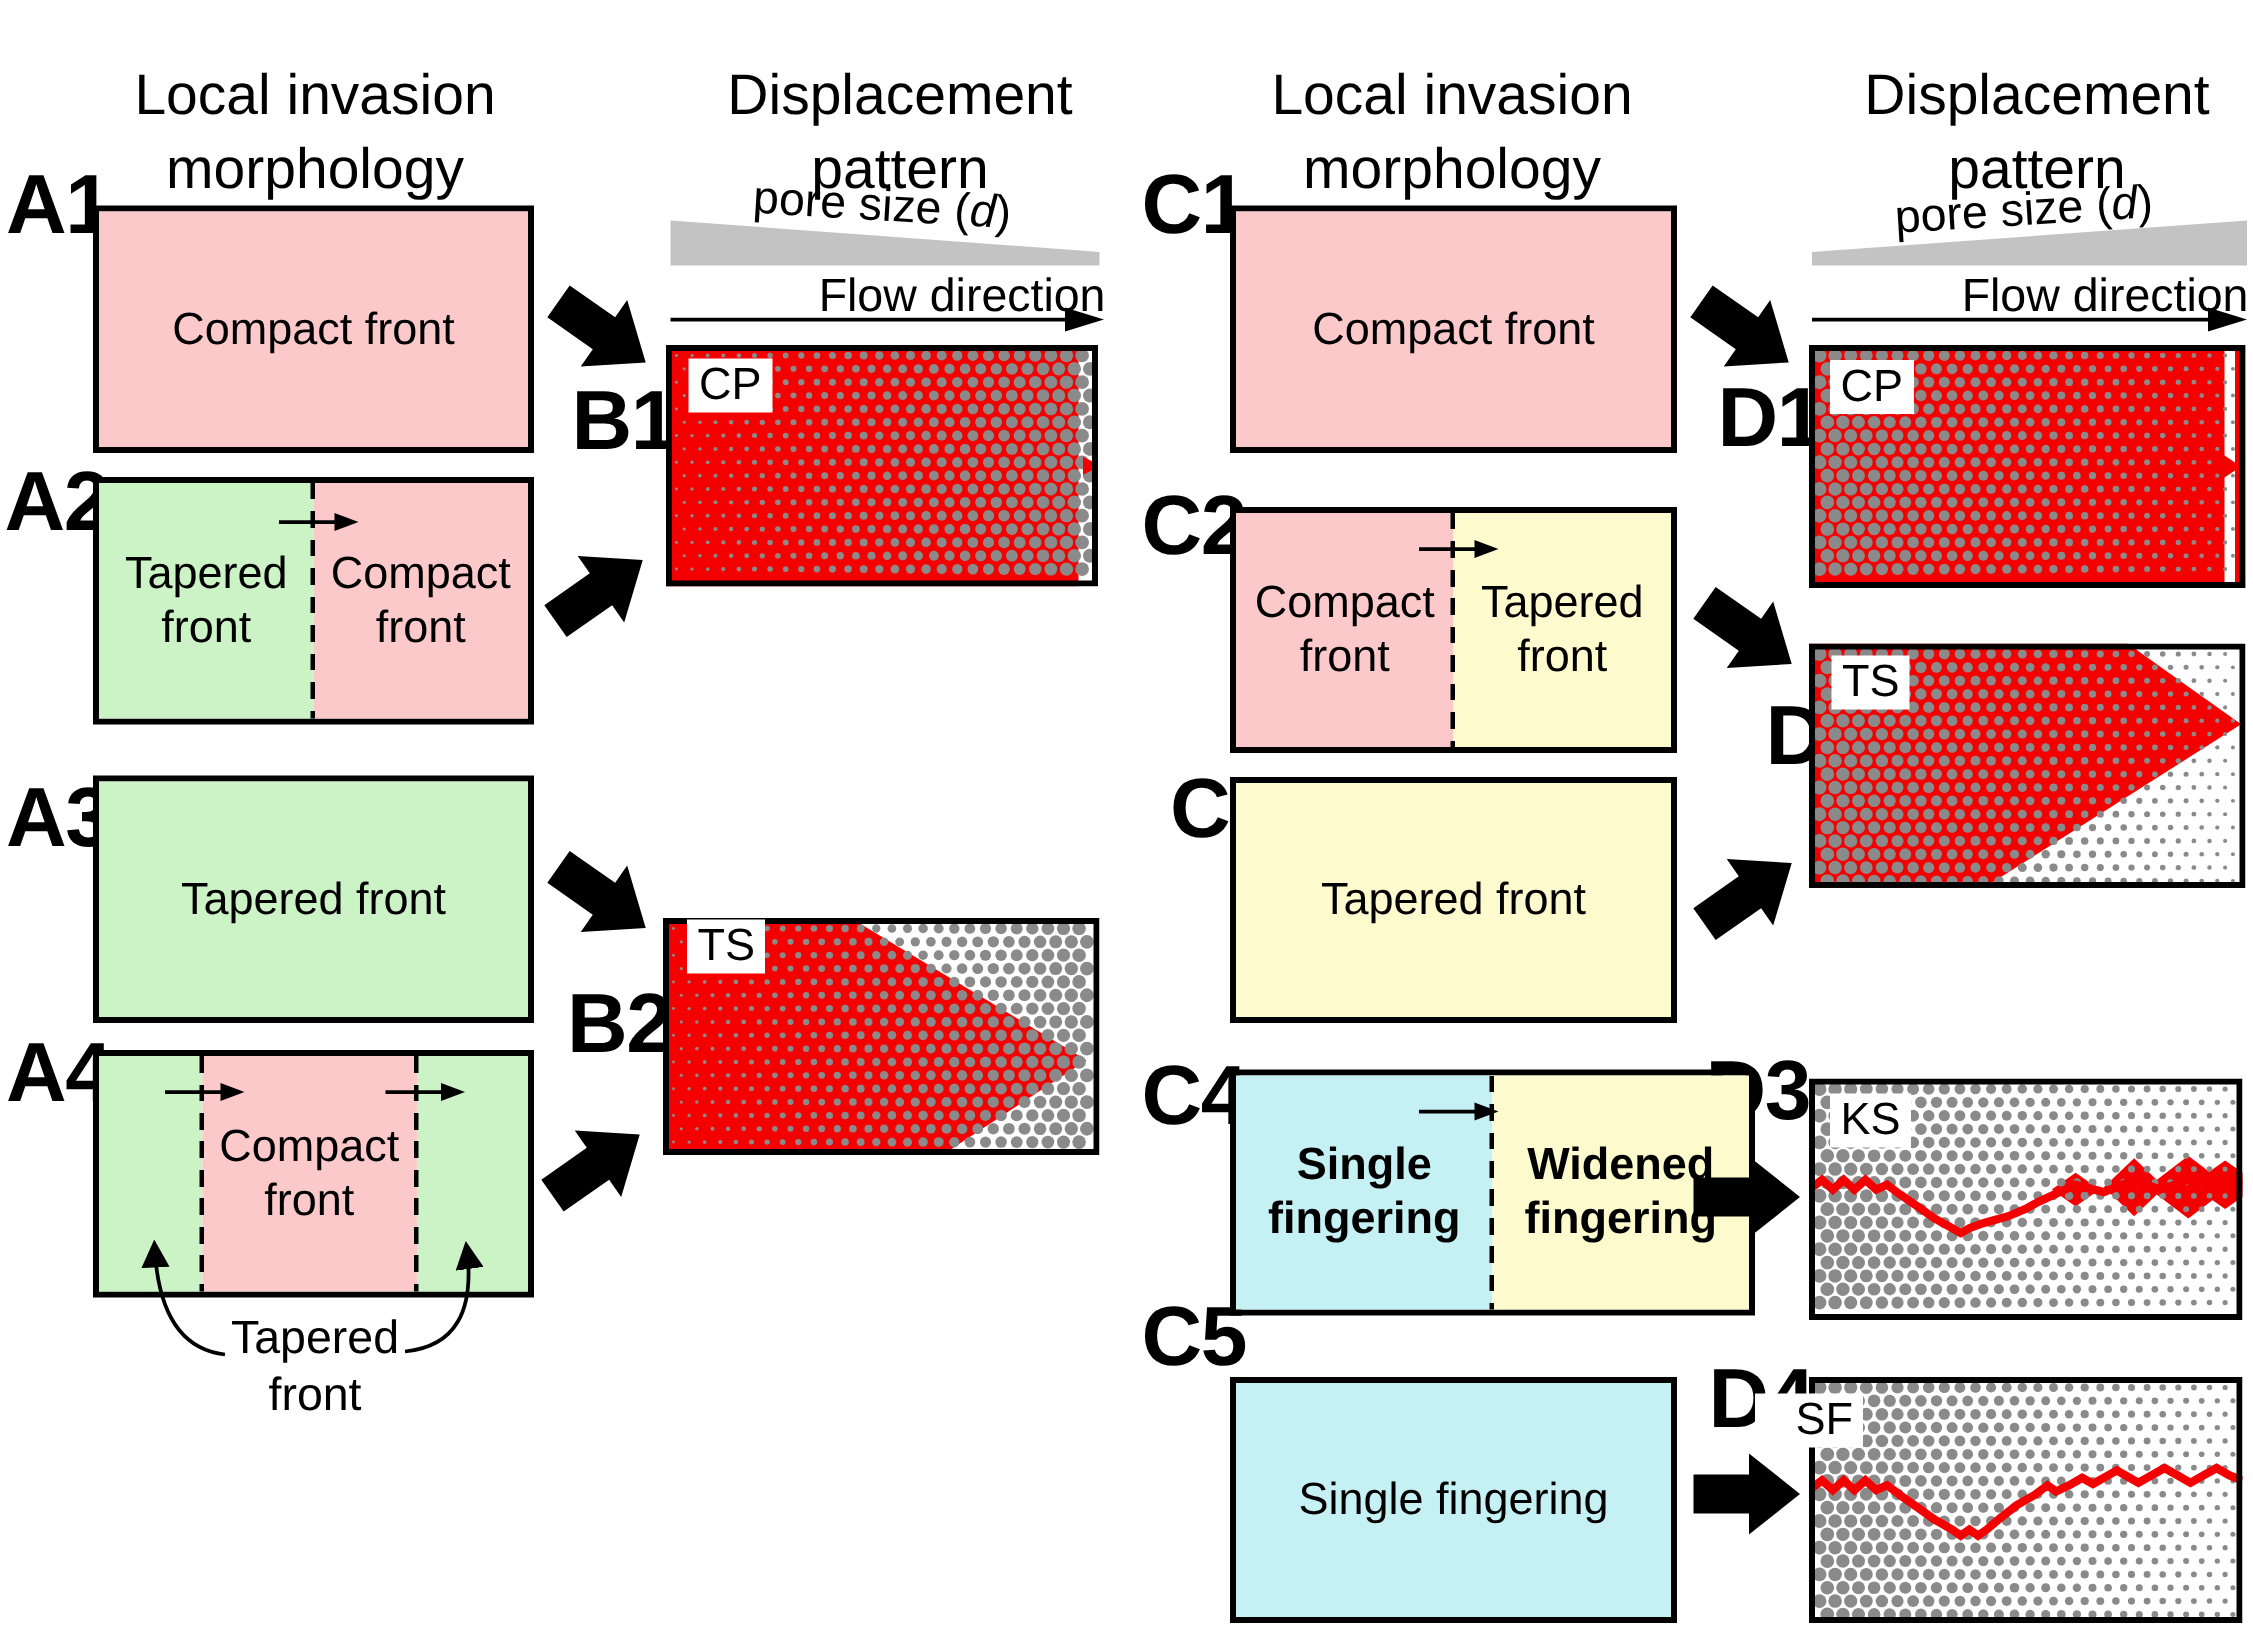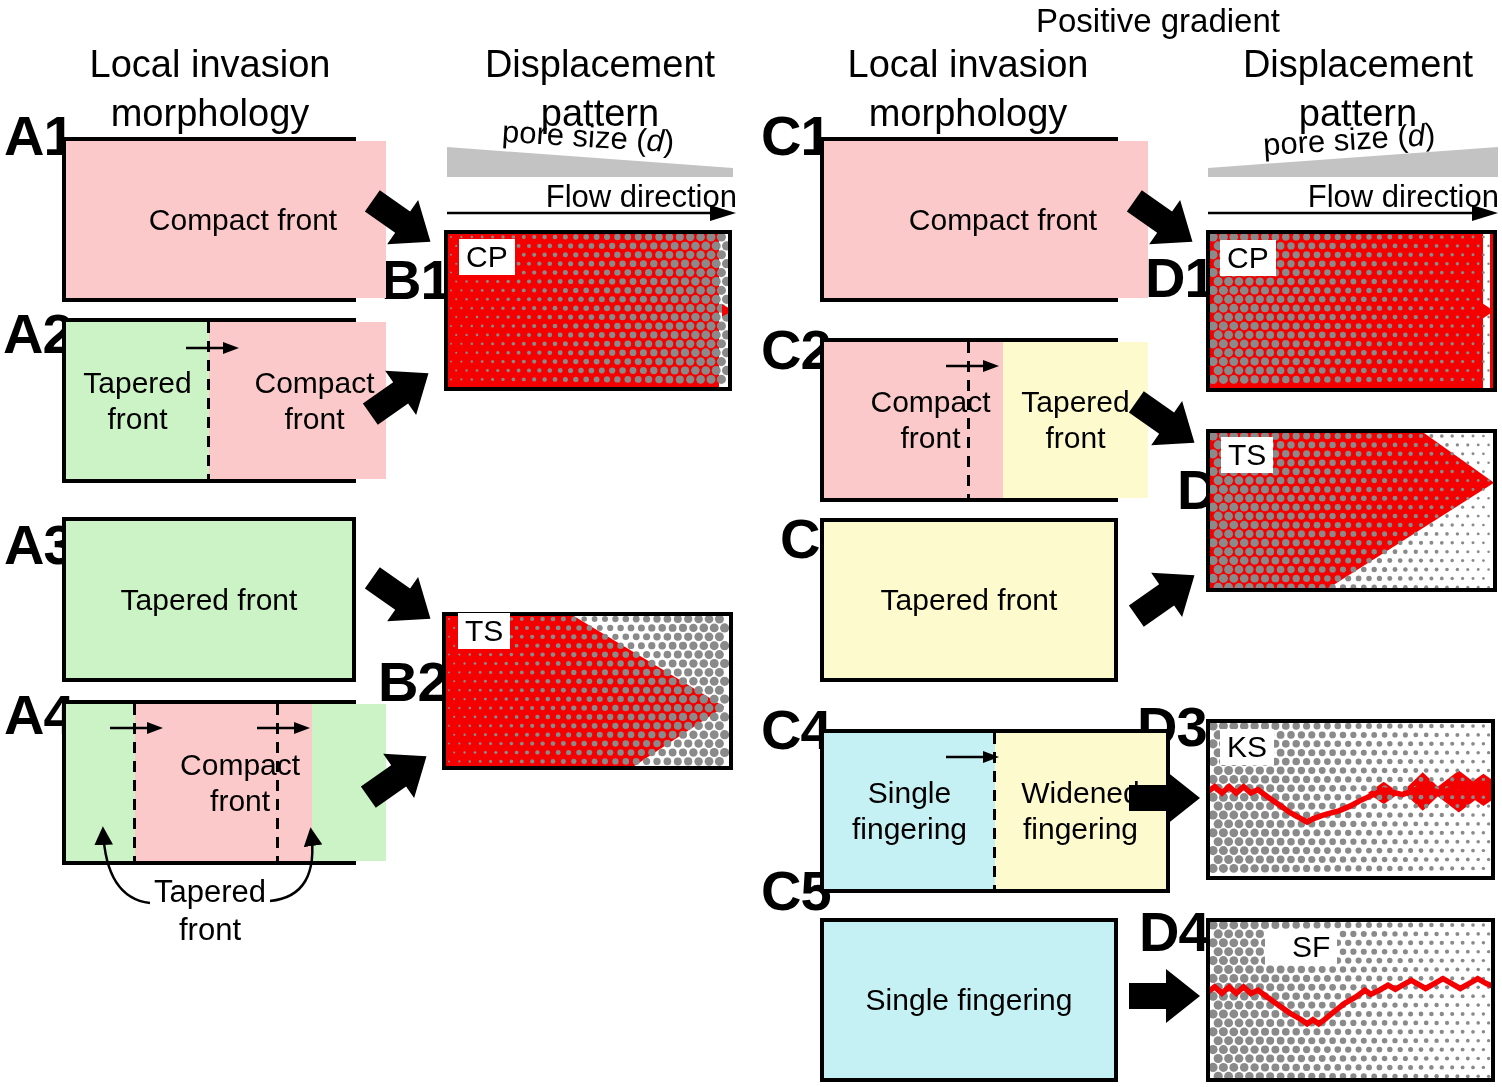--- a/index.html
+++ b/index.html
@@ -19,51 +19,50 @@
   .bl-d1{left:1145px;top:250px;}.bl-d2{left:1137px;top:462px;margin-left:40px;}
   .bl-d3{left:1137px;top:699px;}.bl-d4{left:1139px;top:904px;}
   .mbox{position:absolute;border:4px solid #000;box-sizing:border-box;display:flex;}
   .box-a1{left:62px;top:137px;width:294px;height:165px;}
   .box-a2{left:62px;top:318px;width:294px;height:165px;}
   .box-a3{left:62px;top:517px;width:294px;height:165px;}
   .box-a4{left:62px;top:700px;width:294px;height:165px;}
   .box-c1{left:820px;top:137px;width:298px;height:165px;}
   .box-c2{left:820px;top:338px;width:298px;height:164px;}
   .box-c3{left:820px;top:518px;width:298px;height:164px;}
-  .box-c4{left:820px;top:729px;width:350px;height:164px;}
+  .box-c4{left:820px;top:713px;width:350px;height:164px;font-weight:bold;}
   .box-c5{left:820px;top:918px;width:298px;height:164px;}
   .seg{position:relative;display:flex;align-items:center;justify-content:center;
        text-align:center;font-size:30px;line-height:1.2;white-space:pre-line;}
   .w100{flex:0 0 100%;} .w50{flex:0 0 50%;} .w24{flex:0 0 24%;} .w26{flex:0 0 26%;}
-  .c-pink{background:var(--pink);padding-left:34px;} .c-green{background:var(--green);}
+  .c-pink{background:var(--pink);} .c-green{background:var(--green);}
   .c-yellow{background:var(--yellow);} .c-cyan{background:var(--cyan);}
   .divider{position:absolute;top:0;bottom:0;width:3px;
            background-image:repeating-linear-gradient(to bottom,#000 0 11px,transparent 11px 19px);}
   .div-50{left:calc(50% - 2px);} .div-24{left:calc(24% - 2px);} .div-74{left:calc(74% - 2px);}
   .sarrow{position:absolute;width:56px;height:16px;overflow:visible;}
   .plabel{position:absolute;background:#fff;font-size:30px;line-height:1.12;padding:1px 7px;z-index:3;}
   .plabel-b1{left:459px;top:239px;} .plabel-b2{left:458px;top:613px;}
   .plabel-d1{left:1220px;top:240px;} .plabel-d2{left:1221px;top:437px;}
-  .plabel-d3{left:1220px;top:729px;} .plabel-d4{left:1265px;top:929px;padding-left:27px;}
+  .plabel-d3{left:1220px;top:729px;} .plabel-d4{left:1170px;top:929px;padding-left:27px;}
   .flowtext{position:absolute;font-size:31px;white-space:nowrap;}
   .pore-l{left:502px;top:119px;transform:rotate(3.5deg);}
   .pore-r{left:1263px;top:122px;transform:rotate(-3.5deg);}
   .flow-l{left:537px;top:179px;width:200px;text-align:right;}
   .flow-r{left:1299px;top:179px;width:200px;text-align:right;}
   .note{position:absolute;left:115px;top:873px;width:190px;text-align:center;
         font-size:31px;line-height:1.22;white-space:pre-line;}
   .overlay{position:absolute;pointer-events:none;}
   svg{display:block;}
 </style>
 </head>
 <body>
 
 <div class="canvas" style="--pink: #fbc9ca; --green: #ccf3c6; --yellow: #fdfbcd; --cyan: #c6f1f4; --wedge: #c3c3c3;">
 
-  <div class="title t-pos">Positive gradient</div>
   <div class="colhead ch-l1">Local invasion
 morphology</div>
   <div class="colhead ch-l2">Displacement
 pattern</div>
   <div class="colhead ch-r1">Local invasion
 morphology</div>
   <div class="colhead ch-r2">Displacement
 pattern</div>
 
   <div class="biglabel bl-a1">A1</div>

